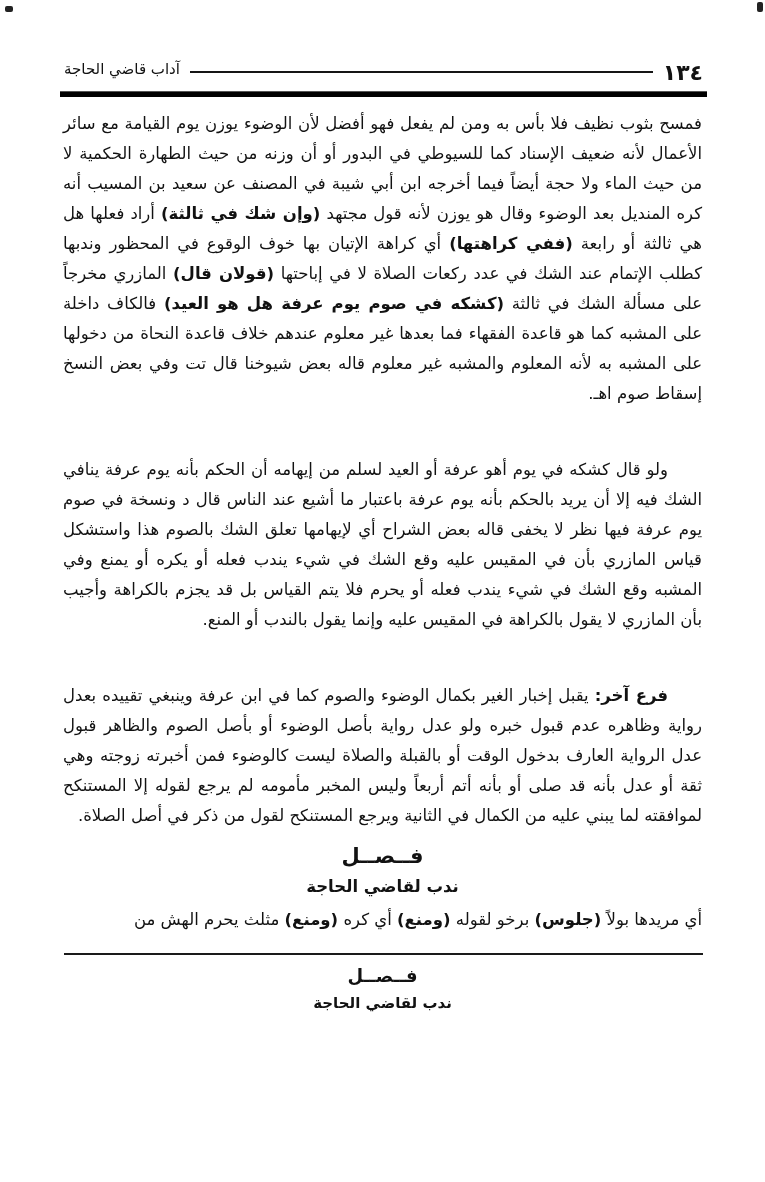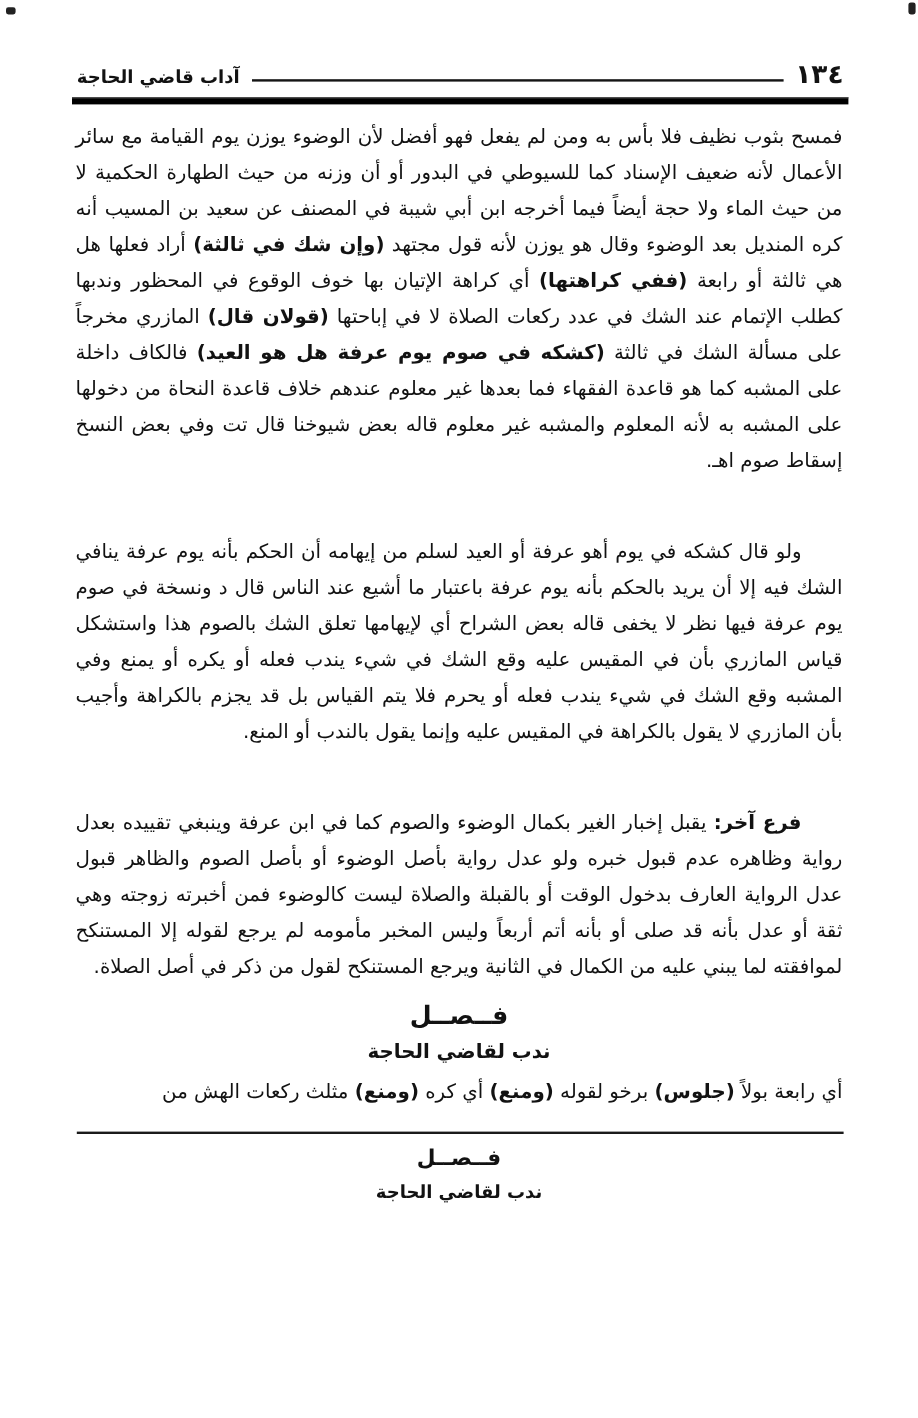--- a/index.html
+++ b/index.html
@@ -19,26 +19,27 @@
   .speck.tr{top:2px;left:757px;width:6px;height:10px;}
 
   .page-header{
     display:flex;align-items:center;
     margin:52px 62px 0 64px;
     gap:10px;
   }
   .page-number{
     font-weight:bold;font-size:22px;line-height:1;
     letter-spacing:1px;
+    margin-top:10px;
   }
   .header-rule{
     flex:1;height:0;border-top:2px solid #151515;margin-top:8px;
   }
   .header-title{
-    font-weight:bold;font-size:15px;white-space:nowrap;margin-top:2px;
+    font-weight:normal;font-size:15px;white-space:nowrap;margin-top:2px;
   }
   .thick-rule{
     margin:7px 58px 0 60px;height:5px;background:#000;
     border-top:1px solid #555;
   }
 
   .body-text{
     margin:12px 63px 0 63px;
     font-size:16.5px;
     line-height:30px;
@@ -94,21 +95,21 @@
 
   <main class="body-text">
     <div id="paragraphs">
         <p class="para"><span>فمسح بثوب نظيف فلا بأس به ومن لم يفعل فهو أفضل لأن الوضوء يوزن يوم القيامة مع سائر الأعمال لأنه ضعيف الإسناد كما للسيوطي في البدور أو أن وزنه من حيث الطهارة الحكمية لا من حيث الماء ولا حجة أيضاً فيما أخرجه ابن أبي شيبة في المصنف عن سعيد بن المسيب أنه كره المنديل بعد الوضوء وقال هو يوزن لأنه قول مجتهد </span><span class="b">(وإن شك في ثالثة)</span><span> أراد فعلها هل هي ثالثة أو رابعة </span><span class="b">(ففي كراهتها)</span><span> أي كراهة الإتيان بها خوف الوقوع في المحظور وندبها كطلب الإتمام عند الشك في عدد ركعات الصلاة لا في إباحتها </span><span class="b">(قولان قال)</span><span> المازري مخرجاً على مسألة الشك في ثالثة </span><span class="b">(كشكه في صوم يوم عرفة هل هو العيد)</span><span> فالكاف داخلة على المشبه كما هو قاعدة الفقهاء فما بعدها غير معلوم عندهم خلاف قاعدة النحاة من دخولها على المشبه به لأنه المعلوم والمشبه غير معلوم قاله بعض شيوخنا قال تت وفي بعض النسخ إسقاط صوم اهـ.</span></p>
         <p class="para indent"><span>ولو قال كشكه في يوم أهو عرفة أو العيد لسلم من إيهامه أن الحكم بأنه يوم عرفة ينافي الشك فيه إلا أن يريد بالحكم بأنه يوم عرفة باعتبار ما أشيع عند الناس قال د ونسخة في صوم يوم عرفة فيها نظر لا يخفى قاله بعض الشراح أي لإيهامها تعلق الشك بالصوم هذا واستشكل قياس المازري بأن في المقيس عليه وقع الشك في شيء يندب فعله أو يكره أو يمنع وفي المشبه وقع الشك في شيء يندب فعله أو يحرم فلا يتم القياس بل قد يجزم بالكراهة وأجيب بأن المازري لا يقول بالكراهة في المقيس عليه وإنما يقول بالندب أو المنع.</span></p>
         <p class="para indent"><span class="b">فرع آخر:</span><span> يقبل إخبار الغير بكمال الوضوء والصوم كما في ابن عرفة وينبغي تقييده بعدل رواية وظاهره عدم قبول خبره ولو عدل رواية بأصل الوضوء أو بأصل الصوم والظاهر قبول عدل الرواية العارف بدخول الوقت أو بالقبلة والصلاة ليست كالوضوء فمن أخبرته زوجته وهي ثقة أو عدل بأنه قد صلى أو بأنه أتم أربعاً وليس المخبر مأمومه لم يرجع لقوله إلا المستنكح لموافقته لما يبني عليه من الكمال في الثانية ويرجع المستنكح لقول من ذكر في أصل الصلاة.</span></p>
       </div>
 
     <h2 class="fasl">فــصــل</h2>
     <h3 class="fasl-sub">ندب لقاضي الحاجة</h3>
-    <p class="section-line"><span>أي رابعة بولاً </span><span class="b">(جلوس)</span><span> برخو لقوله </span><span class="b">(ومنع)</span><span> أي كره </span><span class="b">(ومنع)</span><span> مثلث ركعات الهش من</span></p>
+    <p class="section-line"><span>أي مريدها بولاً </span><span class="b">(جلوس)</span><span> برخو لقوله </span><span class="b">(ومنع)</span><span> أي كره </span><span class="b">(ومنع)</span><span> مثلث يحرم الهش من</span></p>
   </main>
 
   <div class="foot-sep"></div>
 
   <footer class="footnote">
     <h2 class="fasl-foot">فــصــل</h2>
     <h3 class="fasl-foot-sub">ندب لقاضي الحاجة</h3>
   </footer>
 
 </div>

